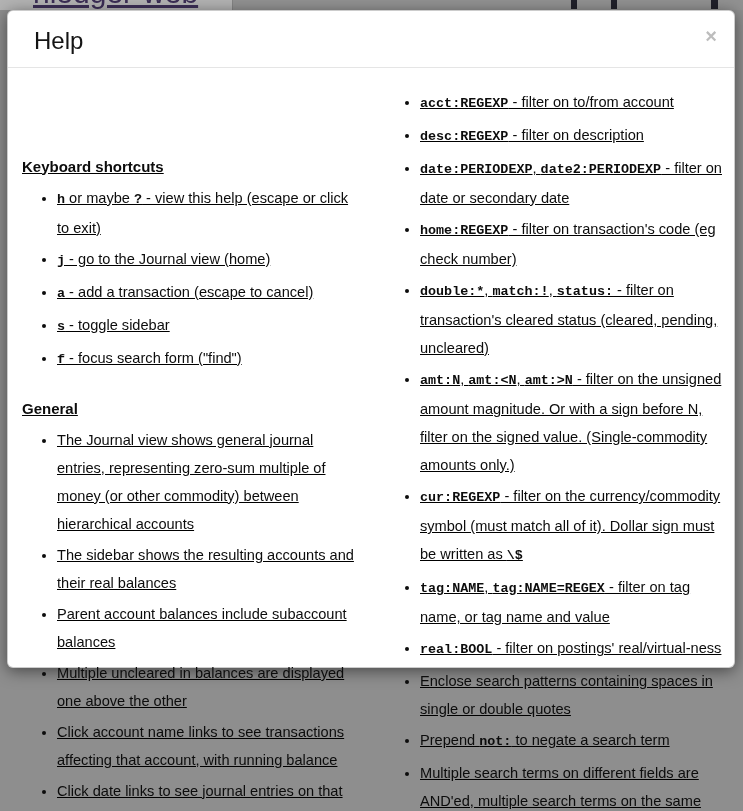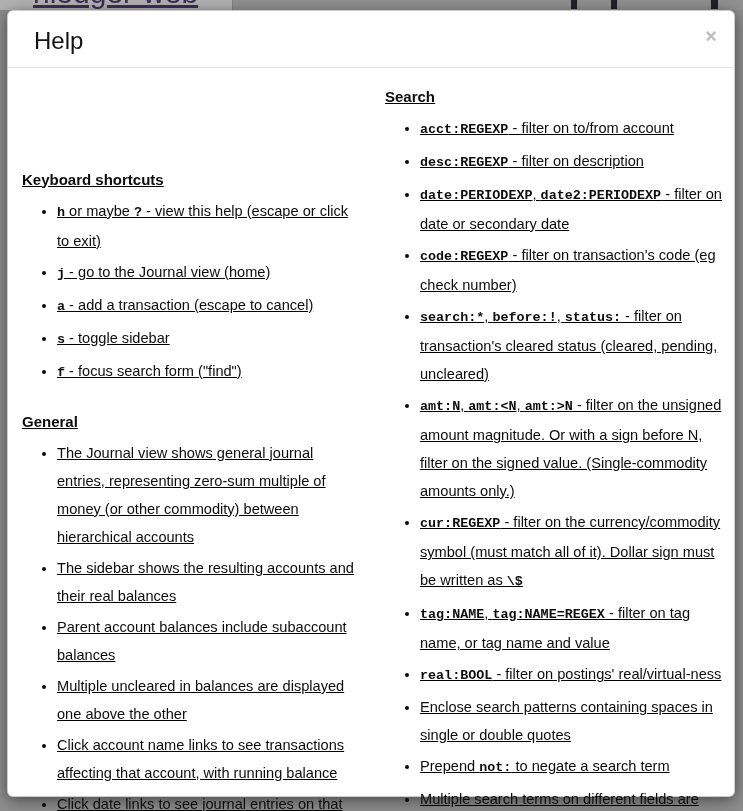--- a/index.html
+++ b/index.html
@@ -19,21 +19,21 @@
     font-size:30px;color:#3c2e56;text-decoration:underline;
     white-space:nowrap;cursor:pointer;
   }
   .stub{position:absolute;top:0;height:9px;background:#20202a;}
   .stub1{left:338px;width:6px;}
   .stub2{left:378px;width:6px;}
   .stub3{left:478px;width:7px;}
 
   
   .modal{
-    position:absolute;left:7px;top:10px;width:728px;height:787px;
+    position:absolute;left:7px;top:10px;width:728px;height:658px;
     background:#ffffff;border:1px solid rgba(0,0,0,0.2);
     border-radius:6px;box-sizing:border-box;
     box-shadow:0 3px 16px rgba(0,0,0,0.5);
   }
   .modal-header{
     position:relative;
     padding:15px 15px 11px 26px;
     border-bottom:1px solid #e5e5e5;
   }
   .modal-title{
@@ -111,27 +111,26 @@
             <li>The sidebar shows the resulting accounts and their real balances</li>
             <li>Parent account balances include subaccount balances</li>
             <li>Multiple uncleared in balances are displayed one above the other</li>
             <li>Click account name links to see transactions affecting that account, with running balance</li>
             <li>Click date links to see journal entries on that date</li>
           </ul>
         </div>
       </div>
     <div class="col">
         <div class="section">
-          <h3 class="section-heading">Search</h3>
           <ul class="help-list">
             <li><code>acct:REGEXP</code> - filter on to/from account</li>
             <li><code>desc:REGEXP</code> - filter on description</li>
             <li><code>date:PERIODEXP</code>, <code>date2:PERIODEXP</code> - filter on date or secondary date</li>
-            <li><code>code:REGEXP</code> - filter on transaction's code (eg check number)</li>
-            <li><code>search:*</code>, <code>before:!</code>, <code>status:</code> - filter on transaction's cleared status (cleared, pending, uncleared)</li>
+            <li><code>home:REGEXP</code> - filter on transaction's code (eg check number)</li>
+            <li><code>double:*</code>, <code>match:!</code>, <code>status:</code> - filter on transaction's cleared status (cleared, pending, uncleared)</li>
             <li><code>amt:N</code>, <code>amt:&lt;N</code>, <code>amt:&gt;N</code> - filter on the unsigned amount magnitude. Or with a sign before N, filter on the signed value. (Single-commodity amounts only.)</li>
             <li><code>cur:REGEXP</code> - filter on the currency/commodity symbol (must match all of it). Dollar sign must be written as <code>\$</code></li>
             <li><code>tag:NAME</code>, <code>tag:NAME=REGEX</code> - filter on tag name, or tag name and value</li>
             <li><code>real:BOOL</code> - filter on postings' real/virtual-ness</li>
             <li>Enclose search patterns containing spaces in single or double quotes</li>
             <li>Prepend <code>not:</code> to negate a search term</li>
             <li>Multiple search terms on different fields are AND'ed, multiple search terms on the same field are OR'ed</li>
             <li>These account terms also work with command-line hledger</li>
           </ul>
         </div>

